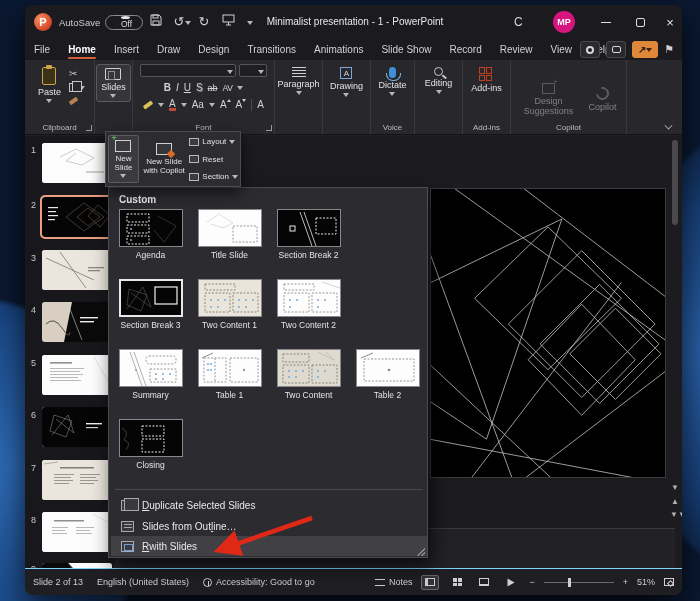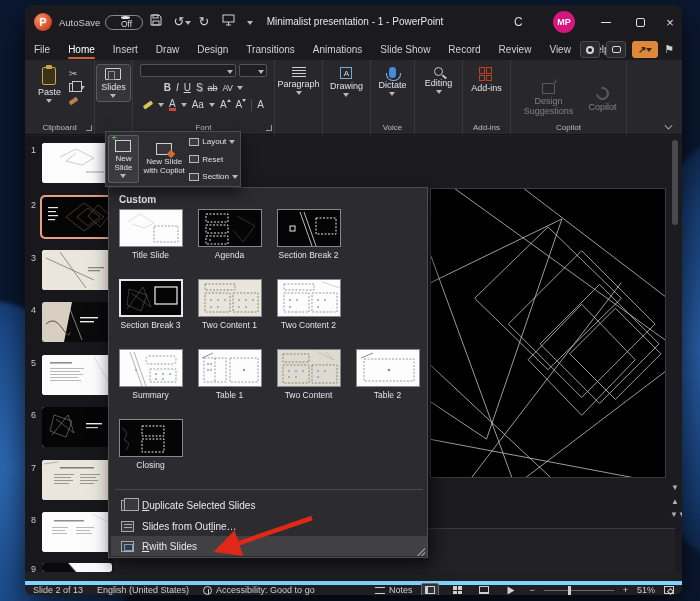--- a/index.html
+++ b/index.html
@@ -33,21 +33,21 @@
   #avatar { position:absolute; left:528px; top:6px; width:22px; height:22px; border-radius:50%; background:#d6157e;
     color:#fff; font-size:9px; font-weight:bold; text-align:center; line-height:22px; }
   .winctl { position:absolute; top:0; width:32px; height:35px; display:flex; align-items:center; justify-content:center; color:#e0e0e0; }
   #min-btn { left:565px; } #max-btn { left:599px; } #close-btn { left:629px; font-size:13px; }
   #min-bar { width:10px; height:1px; background:#e0e0e0; }
   #max-box { width:9px; height:9px; border:1px solid #e0e0e0; border-radius:2px; }
 
   
   #tabsrow { position:absolute; left:0; top:35px; width:100%; height:20px; background:#1b1b1f; display:flex; align-items:center; }
   .tab { padding:0 9px; font-size:10px; color:#d2d2d2; height:20px; line-height:19px; position:relative; }
-  .tab.active { color:#fff; font-weight:normal; }
+  .tab.active { color:#fff; font-weight:bold; }
   .tab.active::after { content:""; position:absolute; left:9px; right:9px; bottom:1px; height:2px; background:#d0603a; border-radius:1px; }
   #tabs-right { position:absolute; right:8px; top:1px; display:flex; gap:6px; align-items:center; }
   .tr-btn { width:20px; height:17px; border:1px solid #4a4a4e; border-radius:3px; background:#2a2a2e;
     display:flex; align-items:center; justify-content:center; }
   #record-dot { width:8px; height:8px; border:2px solid #d8d8d8; border-radius:50%; background:#1b1b1f; }
   #comment-glyph { width:9px; height:7px; border:1px solid #d8d8d8; border-radius:2px; }
   #share-btn { background:#e0883a; border-color:#e0883a; width:26px; }
   #share-arrow { color:#3a2410; font-size:10px; font-weight:bold; }
   #pin-glyph { color:#d0d0d0; font-size:11px; }
 
@@ -158,22 +158,22 @@
   .mico.outl::before { content:""; position:absolute; left:2px; top:2px; width:8px; height:1px; background:#a8a8ac; box-shadow:0 3px 0 #a8a8ac; }
   .mico.reuse::before { content:""; position:absolute; left:2px; top:2px; width:7px; height:5px; border:1px solid #6f9fd8; }
   .ukey { text-decoration:underline; }
   #menu-grip { position:absolute; right:2px; bottom:1px; width:8px; height:8px;
     background:linear-gradient(135deg, transparent 50%, #8a8a8a 50%, #8a8a8a 60%, transparent 60%, transparent 75%, #8a8a8a 75%, #8a8a8a 85%, transparent 85%); }
 
   
   #red-arrow { position:absolute; left:175px; top:503px; z-index:60; }
 
   
-  #statusbar { position:absolute; left:0; bottom:0; width:100%; height:14px; background:#1f1f23;
-    border-top:4px solid #7dd3fc; display:flex; align-items:center; font-size:9px; color:#cfcfcf; padding:0 8px; gap:14px; }
+  #statusbar { position:absolute; left:0; bottom:0; width:100%; height:27px; background:#1f1f23;
+    border-top:1px solid #7dd3fc; display:flex; align-items:center; font-size:9px; color:#cfcfcf; padding:0 8px; gap:14px; }
   .sb-right { margin-left:auto; display:flex; align-items:center; gap:9px; }
   .acc-glyph { width:9px; height:9px; border:1px solid #cfcfcf; border-radius:50%; position:relative; display:inline-block; vertical-align:-2px; margin-right:4px; }
   .acc-glyph::before { content:""; position:absolute; left:3.5px; top:2px; width:1.5px; height:5px; background:#cfcfcf; }
   .notes-glyph { display:inline-block; width:10px; height:7px; border-top:1px solid #cfcfcf; border-bottom:1px solid #cfcfcf; margin-right:4px; position:relative; top:1px; }
   .view-btn { width:18px; height:15px; display:flex; align-items:center; justify-content:center; border-radius:2px; }
   .view-btn.active { border:1px solid #6a6a6e; background:#33333a; }
   .v-normal { width:10px; height:8px; border:1px solid #cfcfcf; border-left-width:3px; }
   .v-sorter { width:9px; height:8px; display:grid; grid-template-columns:4px 4px; gap:1px; }
   .v-sorter i { background:#cfcfcf; height:3.5px; }
   .v-read { width:10px; height:8px; border:1px solid #cfcfcf; border-bottom-width:2px; }
@@ -558,38 +558,38 @@
             <span class="chev"></span>
           </div>
       </div>
     </div>
 
     <div id="newslide-menu">
       <div id="menu-section-label">Custom</div>
 
       <div class="grow" style="top:21px">
         <div class="gi">
-          <div class="gthumb th-light"><svg width="64" height="38">
-                <polyline points="8,12 20,4 34,13 24,18 12,14" fill="none" stroke="#c9c9c9" stroke-width=".6"></polyline>
-                <rect x="34" y="16" width="24" height="16" fill="none" stroke="#9a9a9a" stroke-dasharray="2,1.5"></rect>
-              </svg></div>
-          <div class="glabel">Title Slide</div>
-        </div>
-        <div class="gi">
           <div class="gthumb th-dark"><svg width="64" height="38">
                 <g fill="none" stroke="#e8e8e8" stroke-dasharray="2,1.5">
                   <rect x="7" y="4" width="22" height="8"></rect>
                   <rect x="7" y="15" width="22" height="8"></rect>
                   <rect x="7" y="26" width="22" height="8"></rect>
                 </g>
                 <circle cx="11" cy="19" r="1" fill="#7ba7d7"></circle>
                 <circle cx="11" cy="30" r="1" fill="#7ba7d7"></circle>
                 <polyline points="38,6 56,16 44,32 34,20" fill="none" stroke="#4a4a4a" stroke-width=".6"></polyline>
               </svg></div>
           <div class="glabel">Agenda</div>
+        </div>
+        <div class="gi">
+          <div class="gthumb th-light"><svg width="64" height="38">
+                <polyline points="8,12 20,4 34,13 24,18 12,14" fill="none" stroke="#c9c9c9" stroke-width=".6"></polyline>
+                <rect x="34" y="16" width="24" height="16" fill="none" stroke="#9a9a9a" stroke-dasharray="2,1.5"></rect>
+              </svg></div>
+          <div class="glabel">Title Slide</div>
         </div>
         <div class="gi">
           <div class="gthumb th-dark"><svg width="64" height="38">
                 <line x1="22" y1="2" x2="34" y2="36" stroke="#e8e8e8" stroke-width=".8"></line>
                 <line x1="26" y1="2" x2="38" y2="36" stroke="#e8e8e8" stroke-width=".8"></line>
                 <rect x="12" y="16" width="5" height="5" fill="none" stroke="#e8e8e8"></rect>
                 <rect x="38" y="8" width="20" height="16" fill="none" stroke="#e8e8e8" stroke-dasharray="2,1.5"></rect>
               </svg></div>
           <div class="glabel">Section Break 2</div>
         </div>

